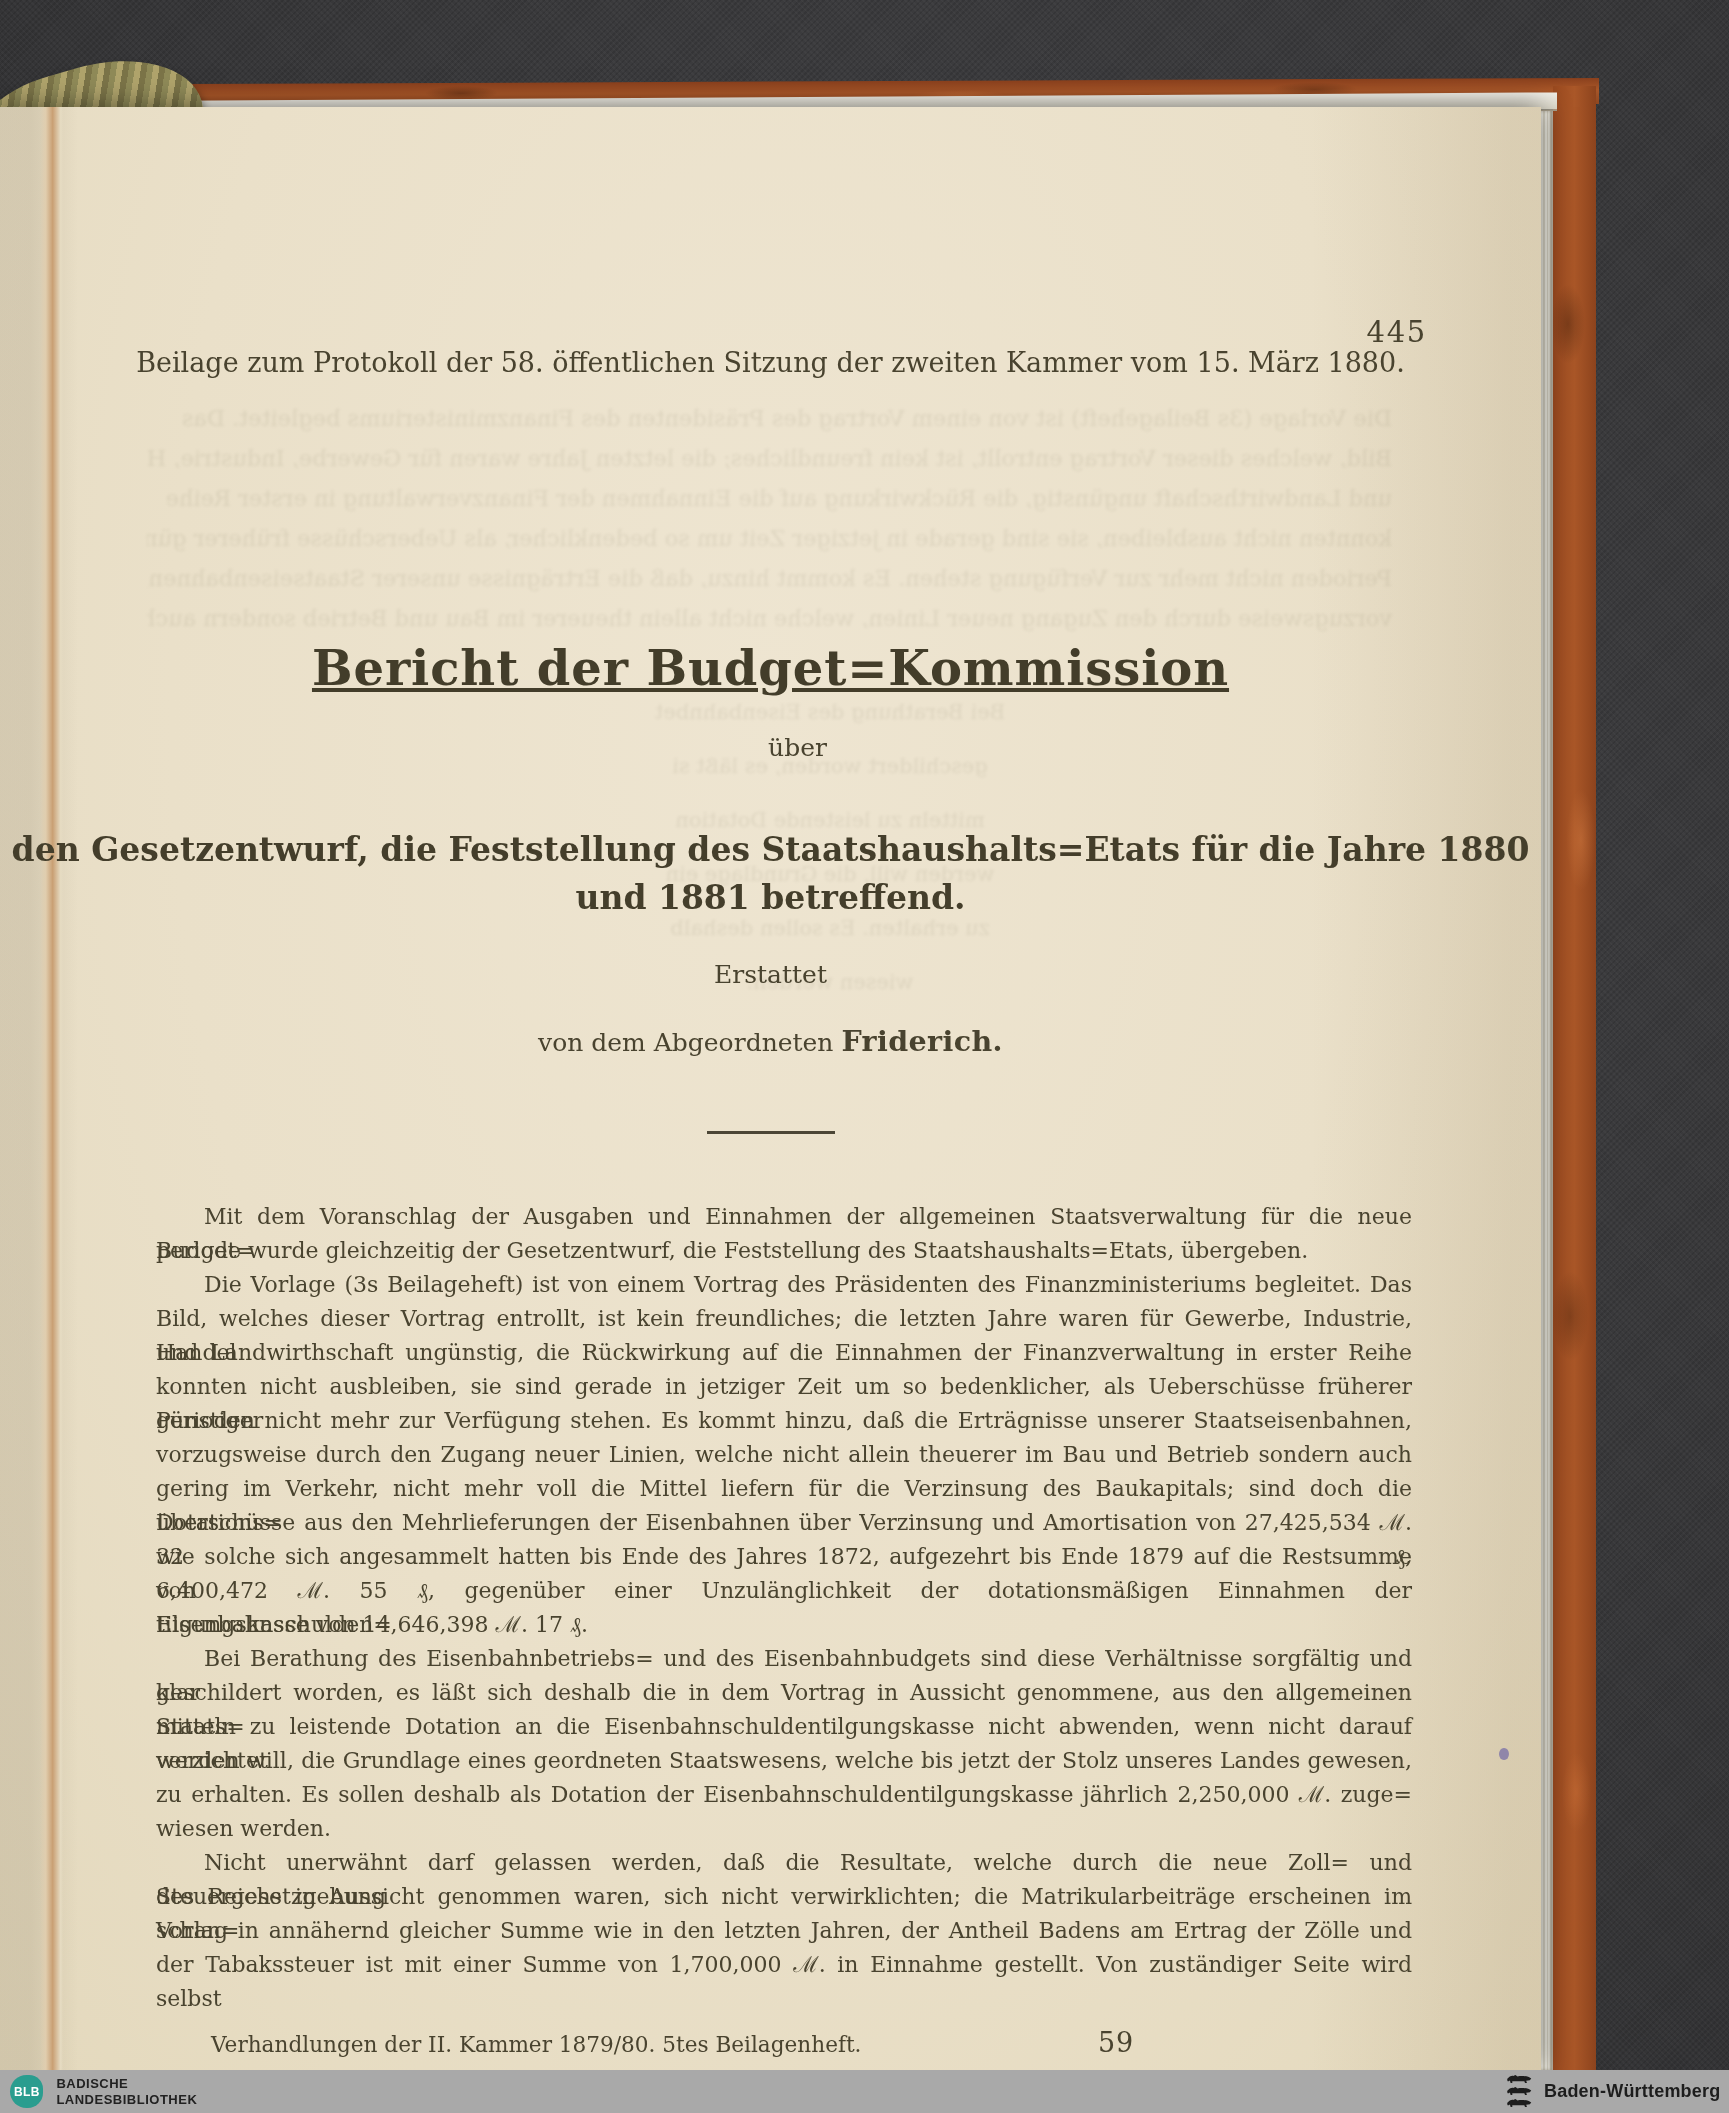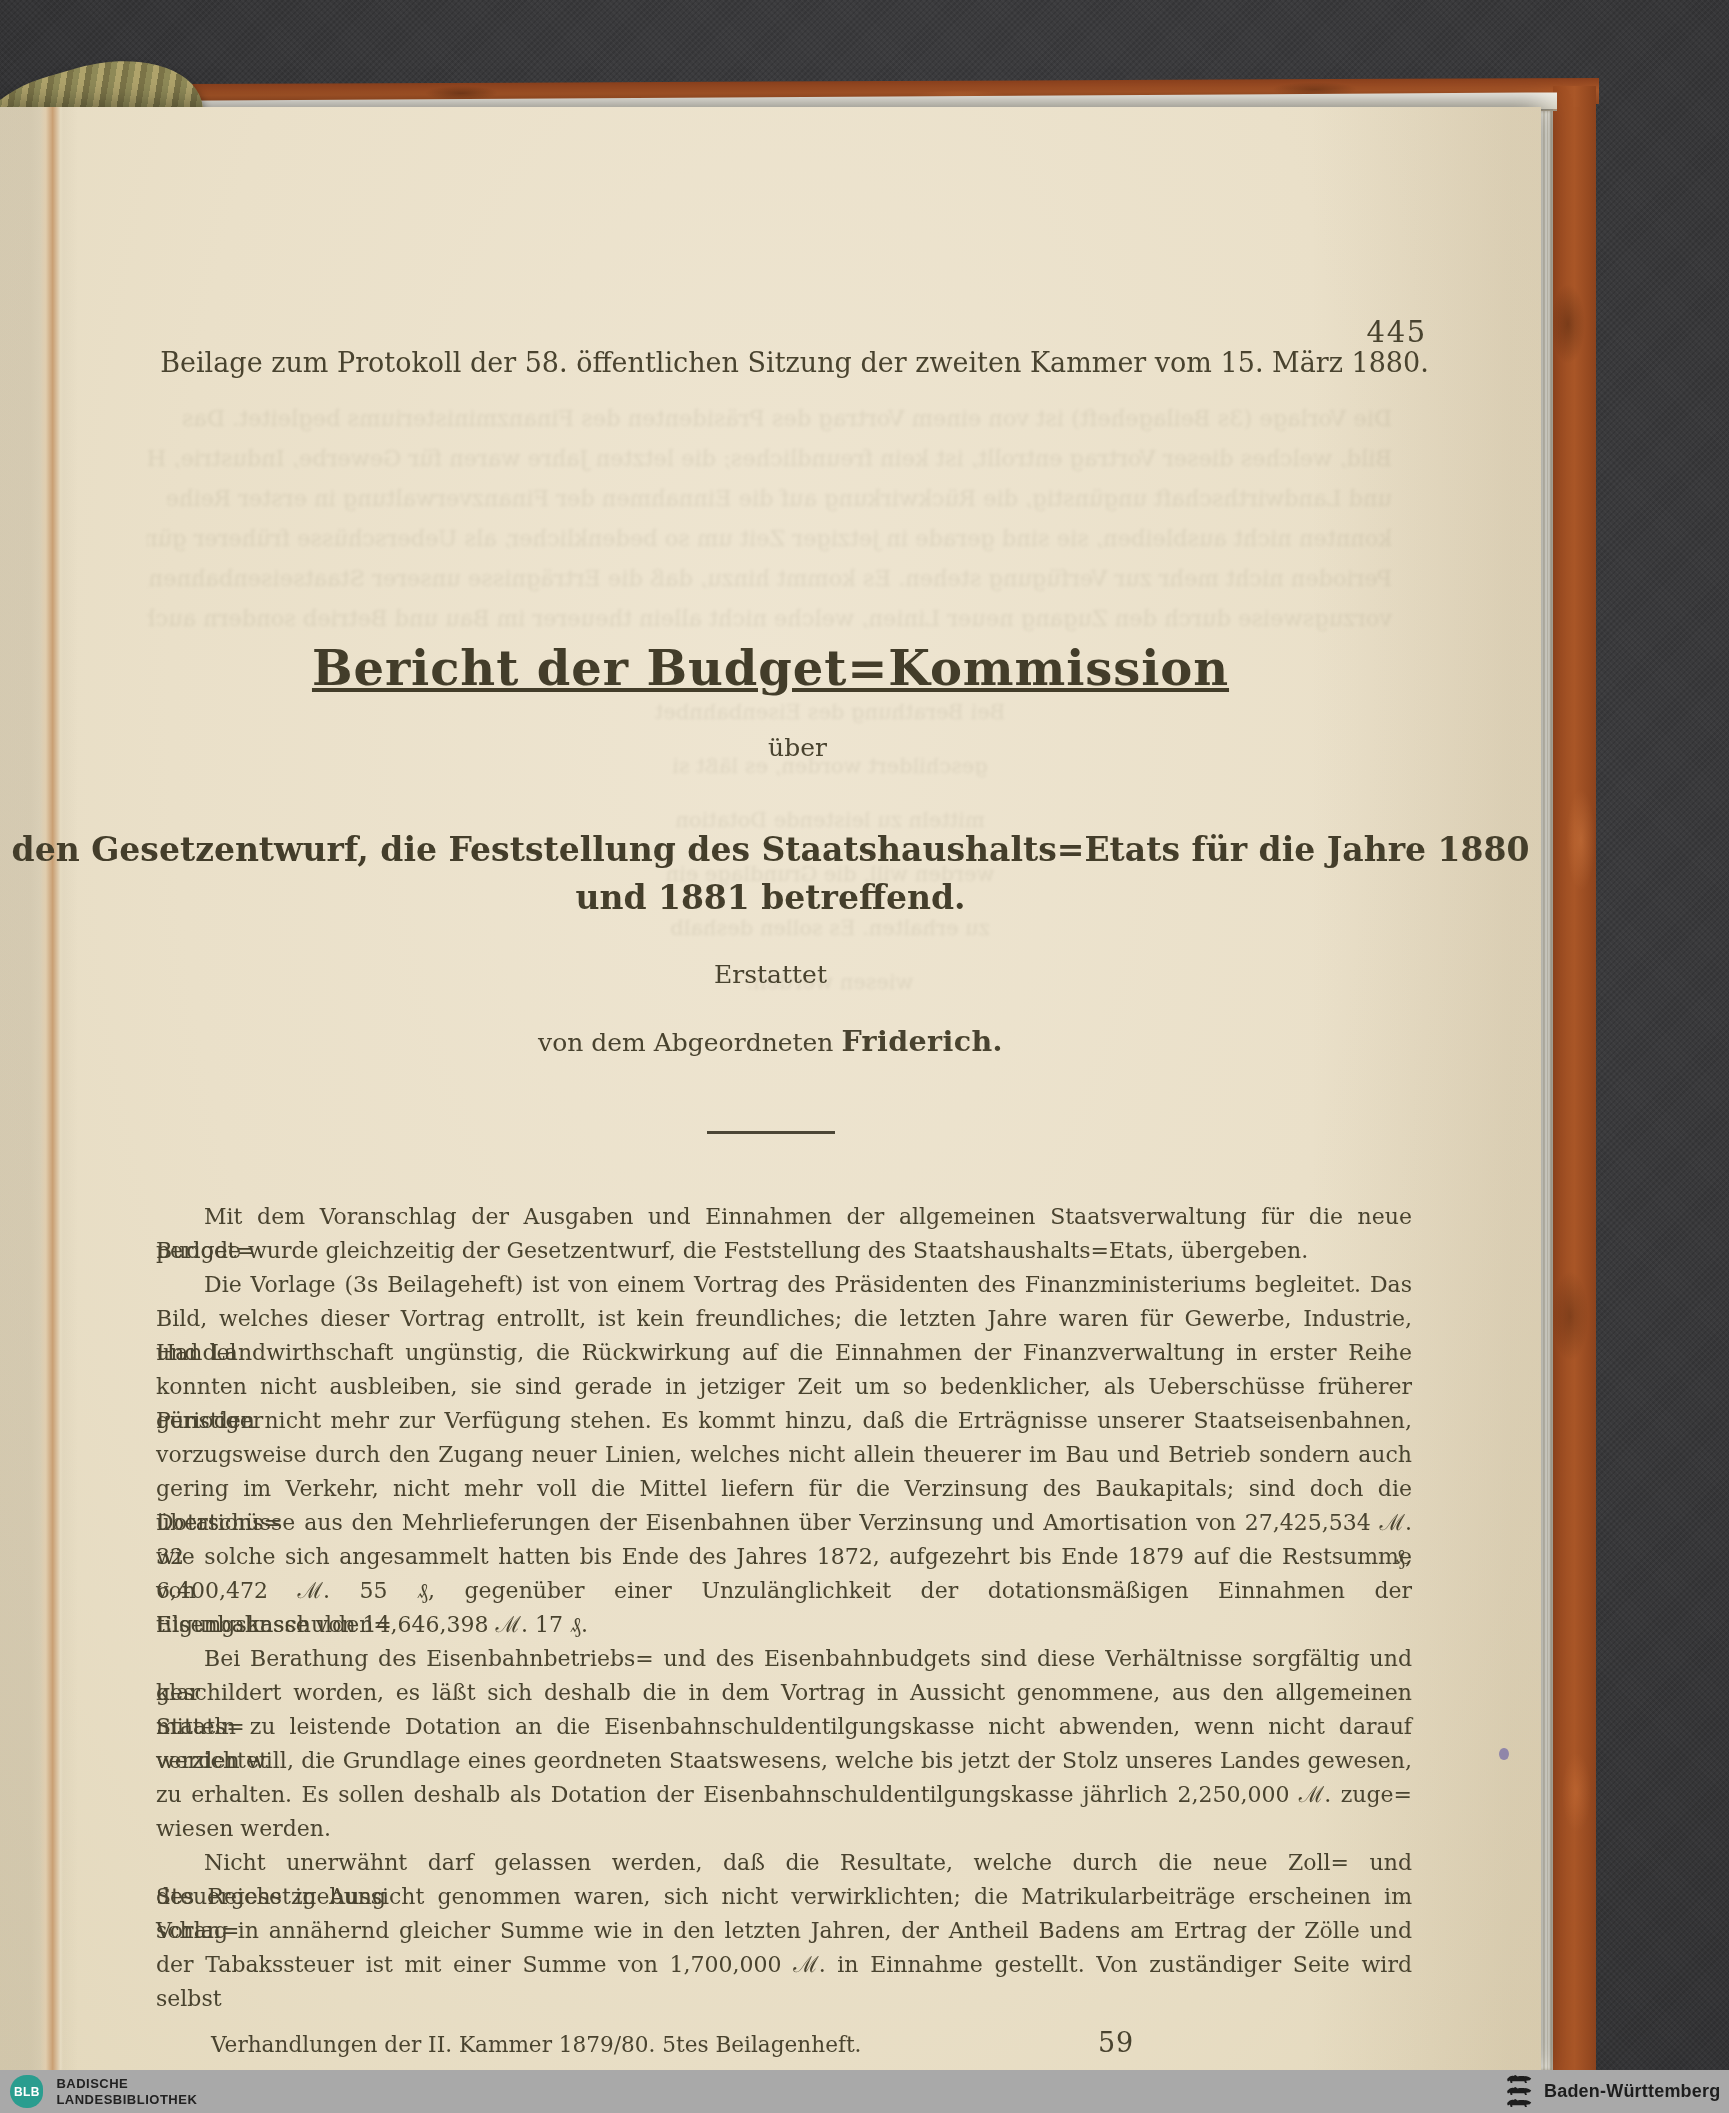--- a/index.html
+++ b/index.html
@@ -53,21 +53,21 @@
     box-shadow:0 0 26px rgba(0,0,0,.5);}
   .gutter-fold{position:absolute;left:40px;top:0;width:22.5px;height:1963px;
     background:linear-gradient(90deg, rgba(0,0,0,0), #e0cdae 25%, #c99f73 55%, #e6dcc3 90%, rgba(0,0,0,0));}
   .speck{position:absolute;left:1499px;top:1641px;width:9.5px;height:12px;border-radius:50%;
     background:#7d74a8;opacity:.8;}
 
   
   .ink{color:#49432f;}
   .centerbox{position:absolute;left:0;width:1541px;text-align:center;}
   #pagenum{position:absolute;left:1237px;top:208px;width:190px;text-align:right;font-size:29px;letter-spacing:1.7px;}
-  #headerline{top:240px;font-size:27px;padding-left:24px;}
+  #headerline{top:240px;font-size:27px;}
   #title{top:533px;font-size:48px;font-weight:bold;letter-spacing:0.9px;color:#433d2a;text-decoration:underline;}
   #ueber{top:626px;font-size:25px;margin-left:27px;}
   #subtitle1{top:723px;font-size:33px;font-weight:bold;color:#443e2b;}
   #subtitle2{top:771px;font-size:33px;font-weight:bold;color:#443e2b;}
   #erstattet{top:853px;font-size:25px;}
   #reporter{top:917px;font-size:25px;}
   #reporter b{font-size:28.5px;letter-spacing:0.4px;}
   #rule{position:absolute;left:707px;top:1024px;width:128px;height:2.6px;background:#4c4636;}
   #body-lines{position:absolute;left:156px;top:1093px;width:1256px;font-size:22px;}
   .bline{height:34px;line-height:34px;text-align:justify;text-align-last:justify;white-space:normal;overflow:visible;}
@@ -153,21 +153,21 @@
       <div id="rule"></div>
 
       <div id="body-lines" class="ink">
           <div class="bline first">Mit dem Voranschlag der Ausgaben und Einnahmen der allgemeinen Staatsverwaltung für die neue Budget=</div>
           <div class="bline plast">periode wurde gleichzeitig der Gesetzentwurf, die Feststellung des Staatshaushalts=Etats, übergeben.</div>
           <div class="bline first">Die Vorlage (3s Beilageheft) ist von einem Vortrag des Präsidenten des Finanzministeriums begleitet. Das</div>
           <div class="bline">Bild, welches dieser Vortrag entrollt, ist kein freundliches; die letzten Jahre waren für Gewerbe, Industrie, Handel</div>
           <div class="bline">und Landwirthschaft ungünstig, die Rückwirkung auf die Einnahmen der Finanzverwaltung in erster Reihe</div>
           <div class="bline">konnten nicht ausbleiben, sie sind gerade in jetziger Zeit um so bedenklicher, als Ueberschüsse früherer günstiger</div>
           <div class="bline">Perioden nicht mehr zur Verfügung stehen. Es kommt hinzu, daß die Erträgnisse unserer Staatseisenbahnen,</div>
-          <div class="bline">vorzugsweise durch den Zugang neuer Linien, welches nicht allein theuerer im Bau und Betrieb sondern auch</div>
+          <div class="bline">vorzugsweise durch den Zugang neuer Linien, welche nicht allein theuerer im Bau und Betrieb sondern auch</div>
           <div class="bline">gering im Verkehr, nicht mehr voll die Mittel liefern für die Verzinsung des Baukapitals; sind doch die Dotations=</div>
           <div class="bline">überschüsse aus den Mehrlieferungen der Eisenbahnen über Verzinsung und Amortisation von 27,425,534 ℳ. 32 ₰,</div>
           <div class="bline">wie solche sich angesammelt hatten bis Ende des Jahres 1872, aufgezehrt bis Ende 1879 auf die Restsumme von</div>
           <div class="bline">6,400,472 ℳ. 55 ₰, gegenüber einer Unzulänglichkeit der dotationsmäßigen Einnahmen der Eisenbahnschulden=</div>
           <div class="bline plast">tilgungskasse von 14,646,398 ℳ. 17 ₰.</div>
           <div class="bline first">Bei Berathung des Eisenbahnbetriebs= und des Eisenbahnbudgets sind diese Verhältnisse sorgfältig und klar</div>
           <div class="bline">geschildert worden, es läßt sich deshalb die in dem Vortrag in Aussicht genommene, aus den allgemeinen Staats=</div>
           <div class="bline">mitteln zu leistende Dotation an die Eisenbahnschuldentilgungskasse nicht abwenden, wenn nicht darauf verzichtet</div>
           <div class="bline">werden will, die Grundlage eines geordneten Staatswesens, welche bis jetzt der Stolz unseres Landes gewesen,</div>
           <div class="bline">zu erhalten. Es sollen deshalb als Dotation der Eisenbahnschuldentilgungskasse jährlich 2,250,000 ℳ. zuge=</div>

